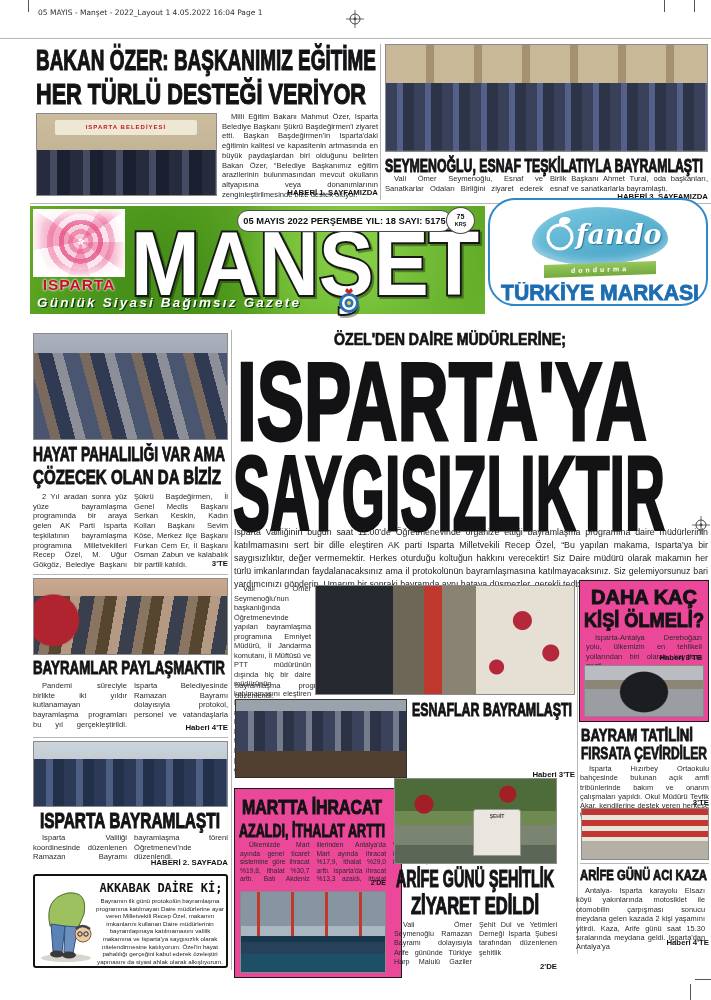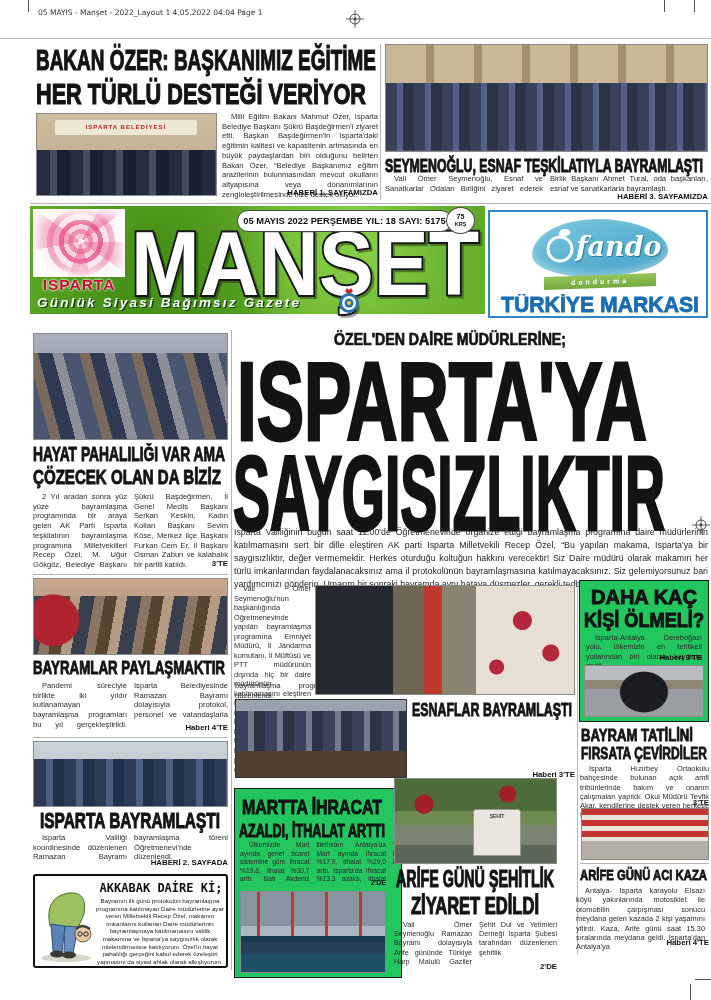--- a/index.html
+++ b/index.html
@@ -81,30 +81,30 @@
   .city{font-weight:bold;font-size:15.5px;color:#c60d2e;letter-spacing:1px;text-align:center;
         text-shadow:0 0 2px #fff,0 0 3px #fff;}
   .sign{background:#efe7d6;border-radius:2px;color:#c01818;font-size:6px;font-weight:bold;
         letter-spacing:1px;text-align:center;line-height:15px;}
   .kbox{border:2.5px solid #121212;border-radius:3px;background:#fff;box-sizing:border-box;}
   .ktitle{font-family:"DejaVu Sans Mono",monospace;font-weight:bold;font-size:12px;color:#111;
         text-align:center;white-space:nowrap;}
   .kbody{font-size:6.2px;line-height:7.6px;text-align:center;color:#222;}
   .stone{background:#e9e6df;border:1px solid #9a978e;border-radius:3px 3px 0 0;
         font-size:5px;font-weight:bold;color:#444;text-align:center;padding-top:3px;}
-  .storybox{border:1.5px solid #1a1a1a;box-sizing:border-box;background:#22c55e;}
+  .storybox{border:1.5px solid #1a1a1a;box-sizing:border-box;background:#ec4899;}
   .file-info{font-size:7.5px;color:#2e2e2e;font-family:"DejaVu Sans",sans-serif;}
   .mark{background:#555;}
 </style>
 </head>
 <body>
 
 <div class="page">
 
-  <div class="abs file-info" style="left:38px;top:8px;">05 MAYIS - Manşet - 2022_Layout 1  4.05.2022  04:04  Page 1</div>
+  <div class="abs file-info" style="left:38px;top:8px;">05 MAYIS - Manşet - 2022_Layout 1  4.05.2022  16:04  Page 1</div>
   <svg class="abs" style="left:346px;top:10px;" width="18" height="18">
     <circle cx="9" cy="9" r="5" fill="none" stroke="#444" stroke-width="1"></circle>
     <path d="M9 0 V18 M0 9 H18" stroke="#444" stroke-width="0.8"></path>
       <circle cx="9" cy="9" r="1.4" fill="#444"></circle>
   </svg>
   <svg class="abs" style="left:692px;top:516px;" width="18" height="18">
     <circle cx="9" cy="9" r="5" fill="none" stroke="#444" stroke-width="1"></circle>
     <path d="M9 0 V18 M0 9 H18" stroke="#444" stroke-width="0.8"></path>
       <circle cx="9" cy="9" r="1.4" fill="#444"></circle>
   </svg>
@@ -150,21 +150,21 @@
   </div>
   <div class="abs tagline" style="left:37px;top:295px;">Günlük Siyasi Bağımsız Gazete</div>
   <svg class="abs" style="left:336px;top:286px;" width="26" height="28">
     <path d="M9 5 L13 9 L17 5 L15 2 L13 4 L11 2 Z" fill="#cc2222"></path>
     <circle cx="13" cy="17" r="10" fill="#2b6fb5"></circle>
     <circle cx="13" cy="17" r="7" fill="#ffffff"></circle>
     <circle cx="13" cy="17" r="4.5" fill="#2b6fb5"></circle>
     <circle cx="13" cy="17" r="2" fill="#f4d03f"></circle>
   </svg>
 
-  <div class="abs adbox" style="left:488px;top:210px;width:220px;height:108px;">
+  <div class="abs adbox" style="left:488px;top:198px;width:220px;height:108px;border-radius:27px;">
     <div class="abs blob" style="left:42px;top:7px;width:136px;height:58px;">
       <svg class="abs" style="left:10px;top:8px;" width="34" height="42">
         <circle cx="18" cy="22" r="12" fill="none" stroke="#ffffff" stroke-width="3"></circle>
         <path d="M18 10 C14 2 24 0 28 4 C30 7 25 10 18 10 Z" fill="#ffffff"></path>
       </svg>
       <div class="abs fando-script" style="left:44px;top:12px;">fando</div>
     </div>
     <div class="abs ribbon" style="left:54px;top:63px;width:112px;height:13px;">dondurma</div>
     <svg class="abs" style="left:8px;top:82px;" width="204" height="24">
       <text x="102" y="18" text-anchor="middle" font-family="Liberation Sans,sans-serif" font-weight="bold" font-size="22" fill="#1b6cb0" stroke="#1b6cb0" stroke-width="0.8" paint-order="stroke" textLength="198" lengthAdjust="spacingAndGlyphs">TÜRKİYE MARKASI</text>

